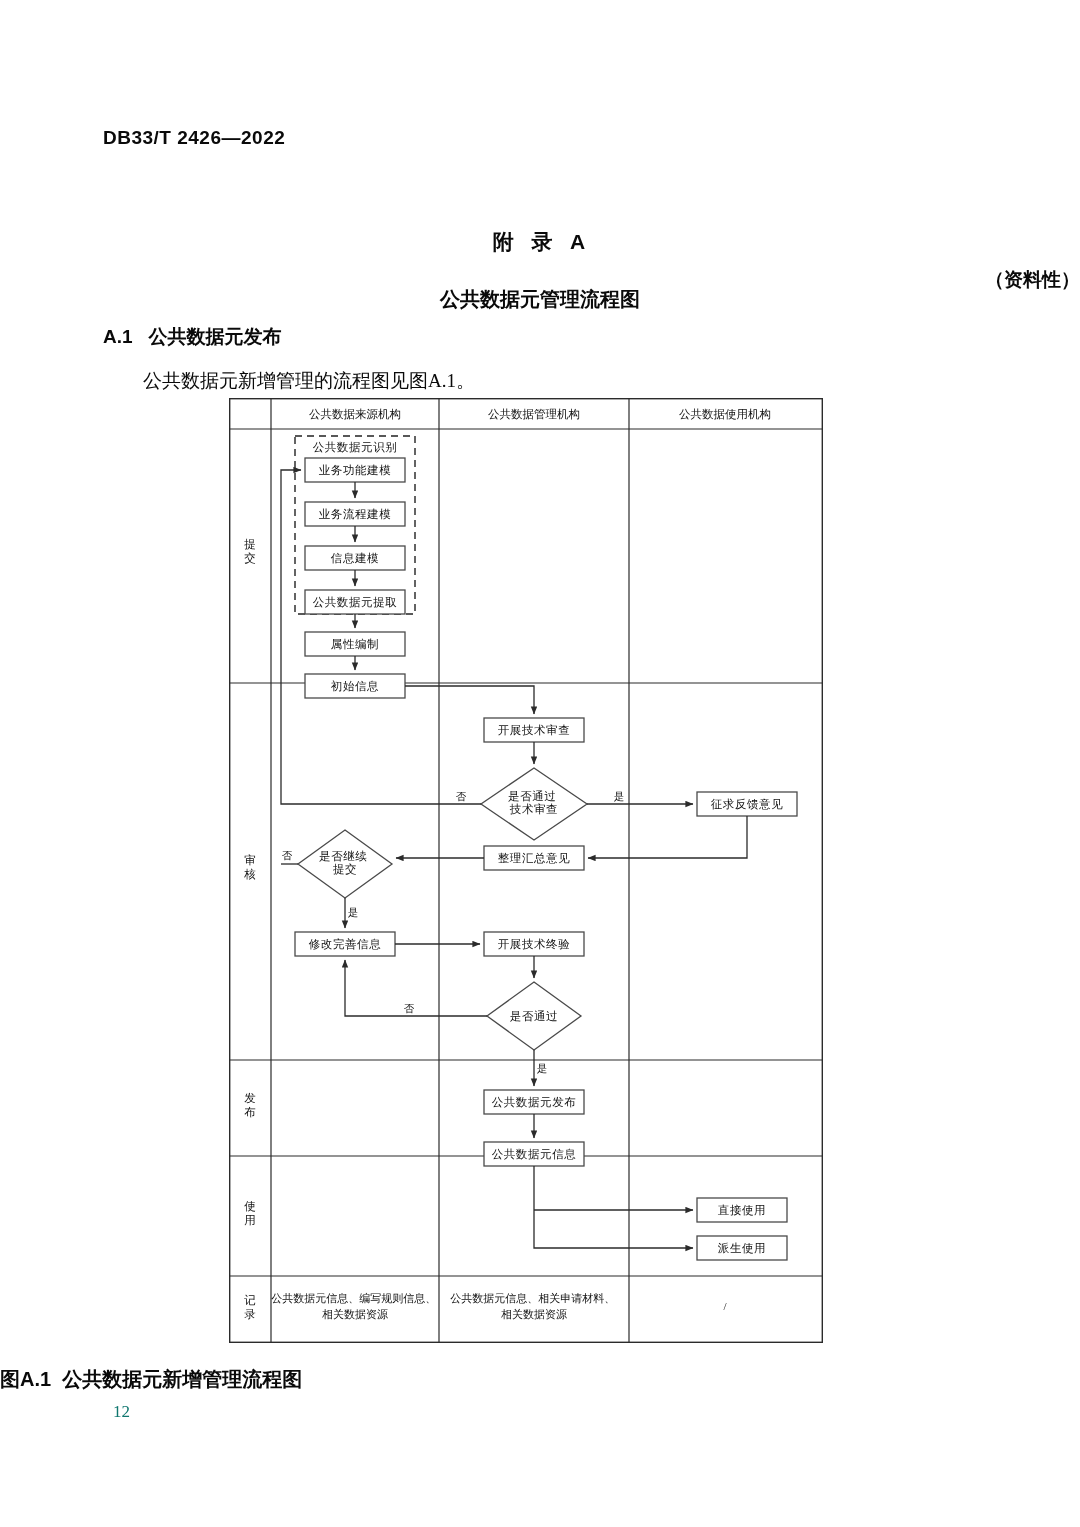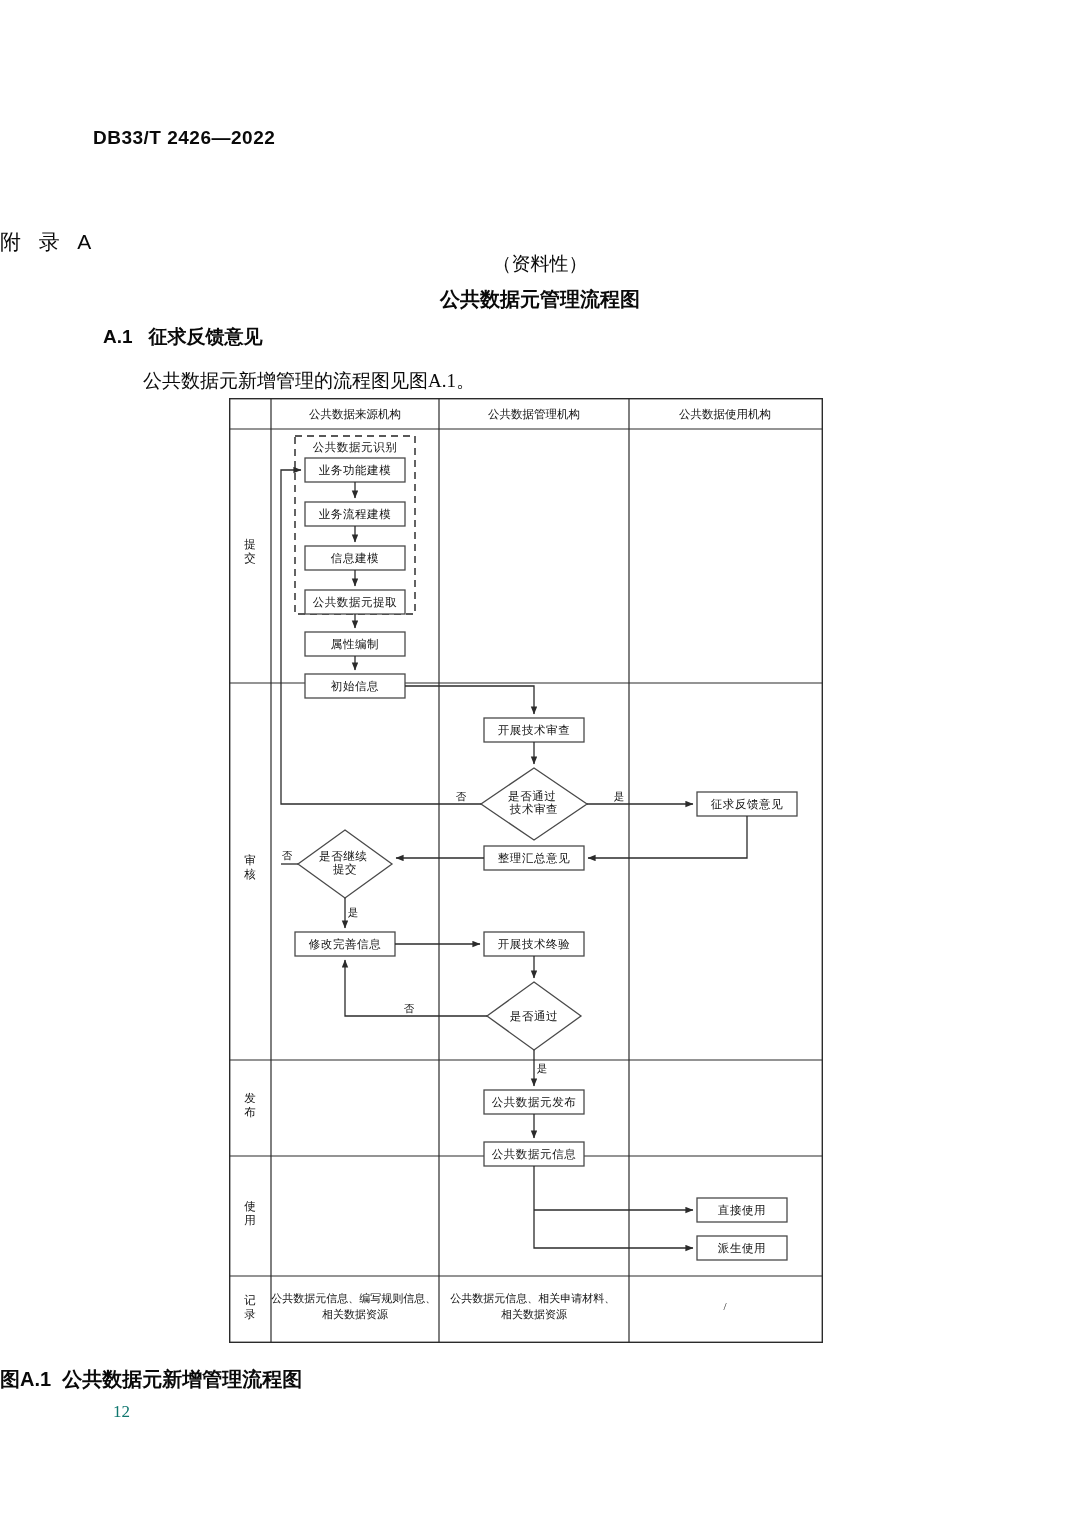--- a/index.html
+++ b/index.html
@@ -10,48 +10,49 @@
     background: #ffffff;
     font-family: "Liberation Serif", "DejaVu Serif", serif;
     color: #0a0a0a;
     position: relative;
     overflow: hidden;
   }
 
   
   .page-header {
     position: absolute;
-    left: 93px;
+    left: 103px;
     top: 127px;
     font-family: "Liberation Sans", "DejaVu Sans", sans-serif;
     font-size: 19px;
     font-weight: 600;
     letter-spacing: 0.5px;
     white-space: pre;
   }
 
   
   .appendix-title {
     position: absolute;
     left: 0; right: 0;
     top: 228px;
+    text-align: center;
     font-family: "Liberation Sans", "DejaVu Sans", sans-serif;
     font-size: 21px;
-    font-weight: 400;
+    font-weight: 700;
     letter-spacing: 2px;
     white-space: pre;
   }
   .appendix-sub {
     position: absolute;
     left: 0; right: 0;
-    top: 251px;
-    text-align: center;
+    top: 267px;
+    text-align: right;
     font-family: "Liberation Sans", "DejaVu Sans", sans-serif;
     font-size: 19px;
-    font-weight: 400;
+    font-weight: 700;
   }
   .appendix-name {
     position: absolute;
     left: 0; right: 0;
     top: 286px;
     text-align: center;
     font-family: Liberation Serif, serif;
     font-size: 20px;
     font-weight: 700;
   }
@@ -150,21 +151,21 @@
 </style>
 </head>
 <body>
 
 <div class="page-header">DB33/T 2426—2022</div>
 
 <div class="appendix-title">附  录  A</div>
 <div class="appendix-sub">（资料性）</div>
 <div class="appendix-name">公共数据元管理流程图</div>
 
-<div class="section-heading">A.1   征求反馈意见</div>
+<div class="section-heading">A.1   公共数据元发布</div>
 <div class="section-body">公共数据元新增管理的流程图见图A.1。</div>
 
 <div id="diagram">
 <svg width="594" height="945" viewBox="0 0 594 945" xmlns="http://www.w3.org/2000/svg">
   <defs>
     <marker id="ah" markerWidth="9" markerHeight="9" refX="7.6" refY="3.2" orient="auto" markerUnits="userSpaceOnUse">
       <path d="M0,0 L8,3.2 L0,6.4 z" fill="#2b2b2b"></path>
     </marker>
   </defs>
 

